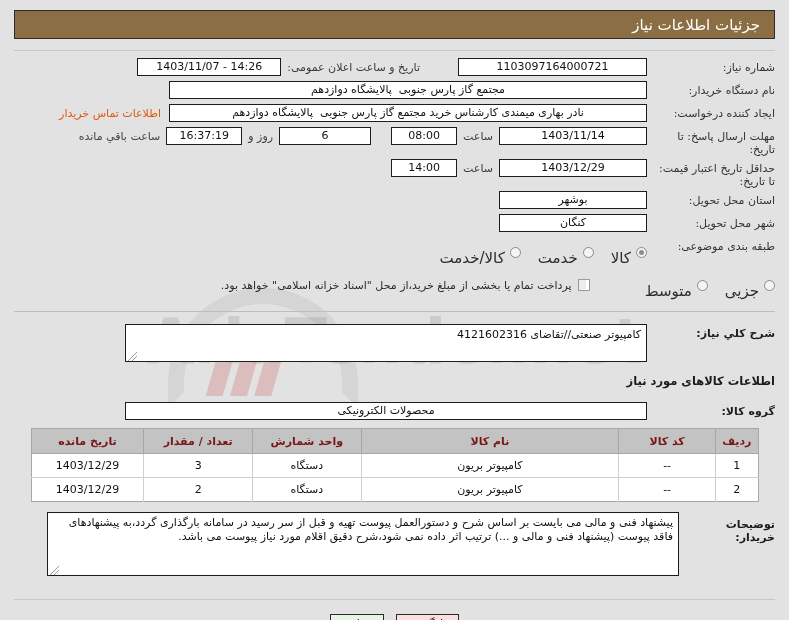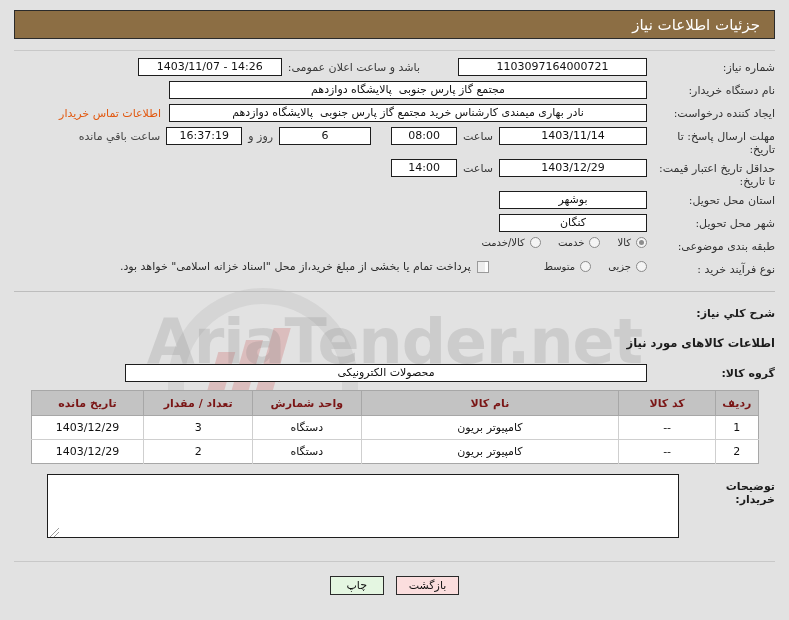--- a/index.html
+++ b/index.html
@@ -160,21 +160,21 @@
     position: relative;
   }
   .rb.on::after {
     content: "";
     position: absolute;
     left: 2px; top: 2px;
     width: 5px; height: 5px;
     border-radius: 50%;
     background: #8d8d8d;
   }
-  .rb-label { font-size: 10px; color: #2c2c2c; }
+  .rb-label { font-size: 15px; color: #2c2c2c; margin-top: 12px; }
 
   .cb-wrap { display: flex; align-items: center; margin-right: 41px; }
   .cb {
     width: 12px; height: 12px;
     border: 1px solid #9a9a9a;
     background: #ededed;
     box-shadow: inset -3px 0 0 #ffffff;
     box-sizing: border-box;
     margin-left: 6px;
     flex: 0 0 12px;
@@ -302,21 +302,21 @@
   <div class="titlebar">
     <span class="t-text">جزئیات اطلاعات نیاز</span>
   </div>
 
   <div class="panel first">
 
     <div class="frow">
       <div class="flabel">شماره نیاز:</div>
       <div class="fctl">
         <input class="inp num w-need-no" type="text" readonly="" value="1103097164000721" style="">
-        <span class="mini-lbl" style="margin-right:38px;">باشد و ساعت اعلان عمومی:</span>
+        <span class="mini-lbl" style="margin-right:38px;">تاریخ و ساعت اعلان عمومی:</span>
         <input class="inp num" style="width: 144px;" type="text" readonly="" value="14:26 - 1403/11/07">
       </div>
     </div>
 
     <div class="frow">
       <div class="flabel">نام دستگاه خریدار:</div>
       <div class="fctl">
         <input class="inp rtl-right w-org" type="text" readonly="" value="مجتمع گاز پارس جنوبی  پالایشگاه دوازدهم" style="">
       </div>
     </div>
@@ -379,21 +379,20 @@
           </div>
           <div class="radio-item">
             <span class="rb"></span>
             <span class="rb-label">کالا/خدمت</span>
           </div>
         </div>
       </div>
     </div>
 
     <div class="frow" style="margin-bottom:8px;">
-      <div class="flabel">نوع فرآیند خرید :</div>
       <div class="fctl">
         <div class="radio-wrap">
           <div class="radio-item">
             <span class="rb"></span>
             <span class="rb-label">جزیی</span>
           </div>
           <div class="radio-item">
             <span class="rb"></span>
             <span class="rb-label">متوسط</span>
           </div>
@@ -403,20 +402,31 @@
           <span class="cb-text">پرداخت تمام یا بخشی از مبلغ خرید،از محل "اسناد خزانه اسلامی" خواهد بود.</span>
         </div>
       </div>
     </div>
   </div>
 
   <div class="panel sec2">
 
     <div class="frow">
       <div class="flabel bold-lbl">شرح کلي نیاز:</div>
+      <div class="fctl">
+        <div class="ta">
+          <span>کامپیوتر صنعتی//تقاضای 4121602316</span>
+          <span class="ta-corner">
+            <svg width="9" height="9" viewBox="0 0 9 9" aria-hidden="true">
+              <line x1="0" y1="9" x2="9" y2="0" stroke="#9a9a9a" stroke-width="1"></line>
+              <line x1="4" y1="9" x2="9" y2="4" stroke="#9a9a9a" stroke-width="1"></line>
+            </svg>
+          </span>
+        </div>
+      </div>
     </div>
 
     <div class="frow" style="margin-top:10px; margin-bottom:10px;">
       <div class="flabel" style="width:auto; flex:0 0 auto;">
         <span class="sec-head" style="margin:0;">اطلاعات کالاهای مورد نیاز</span>
       </div>
     </div>
 
     <div class="frow">
       <div class="flabel bold-lbl">گروه کالا:</div>
@@ -455,20 +465,21 @@
             <td>1403/12/29</td>
           </tr>
         </tbody>
       </table>
     </div>
 
     <div class="frow" style="margin-top:10px;">
       <div class="flabel bold-lbl" style="width:96px; flex:0 0 96px; padding-top:6px;">توضیحات خریدار:</div>
       <div class="fctl">
         <div class="ta big">
+          <span>پیشنهاد فنی و مالی می بایست بر اساس شرح و دستورالعمل پیوست تهیه و قبل از سر رسید در سامانه بارگذاری گردد،به پیشنهادهای فاقد پیوست (پیشنهاد فنی و مالی و ...) ترتیب اثر داده نمی شود،شرح دقیق اقلام مورد نیاز پیوست می باشد.</span>
           <span class="ta-corner">
             <svg width="9" height="9" viewBox="0 0 9 9" aria-hidden="true">
               <line x1="0" y1="9" x2="9" y2="0" stroke="#9a9a9a" stroke-width="1"></line>
               <line x1="4" y1="9" x2="9" y2="4" stroke="#9a9a9a" stroke-width="1"></line>
             </svg>
           </span>
         </div>
       </div>
     </div>
   </div>

